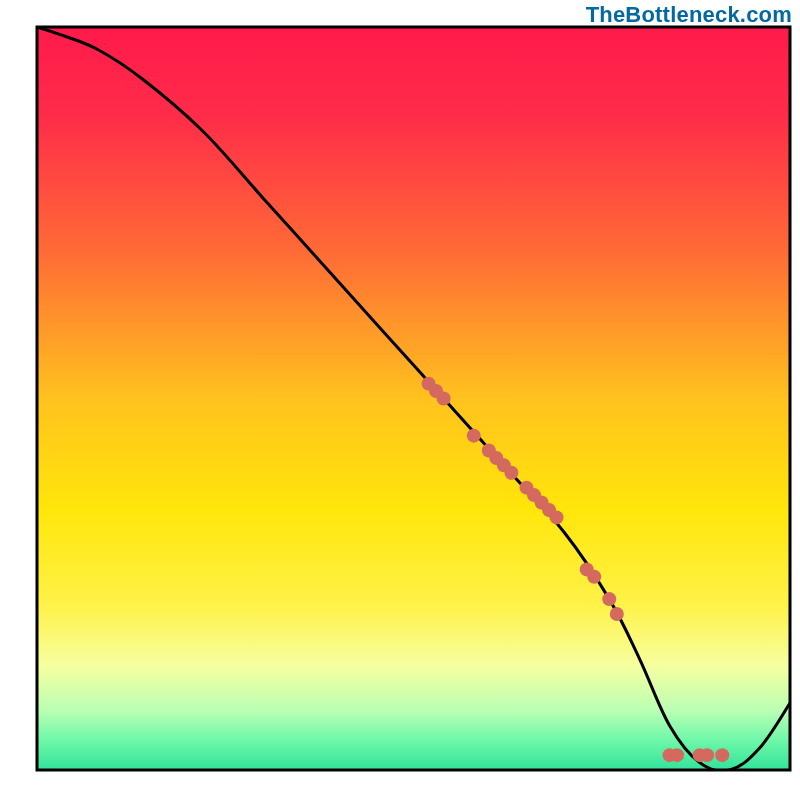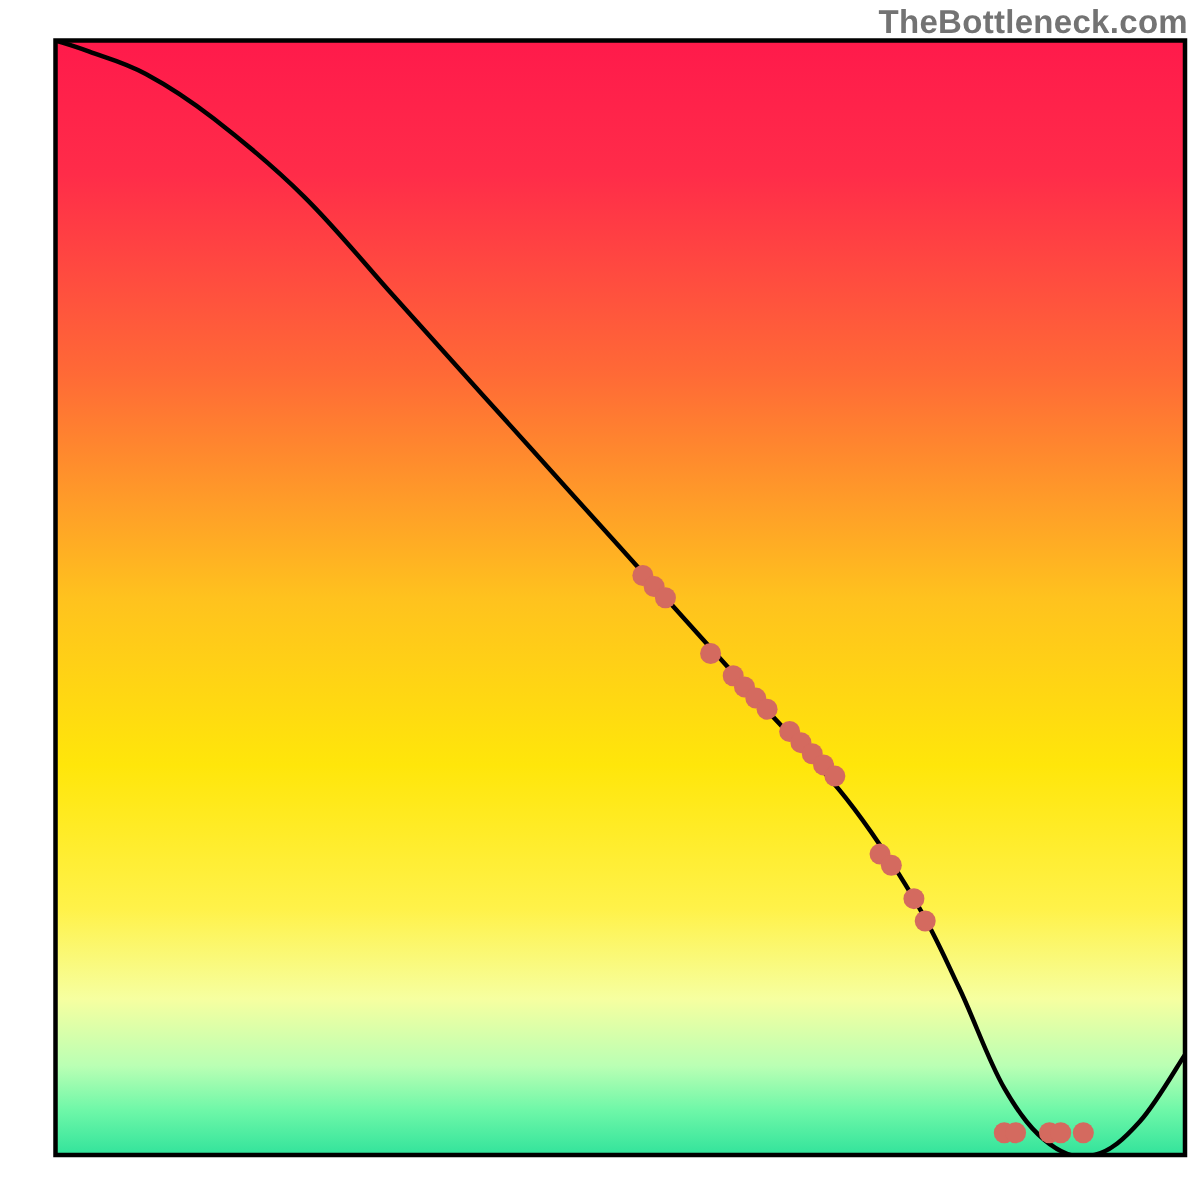--- a/index.html
+++ b/index.html
@@ -20,21 +20,21 @@
     position: absolute;
     top: 0;
     left: 0;
   }
   .watermark {
     position: absolute;
     top: 2px;
     right: 8px;
     font-size: 22px;
     font-weight: 600;
-    color: #737373;
+    color: #0369a1;
     letter-spacing: 0.2px;
     user-select: none;
     pointer-events: none;
   }
 </style>
 </head>
 <body>
 
 <div class="stage">
   <svg width="800" height="800" viewBox="0 0 800 800">

